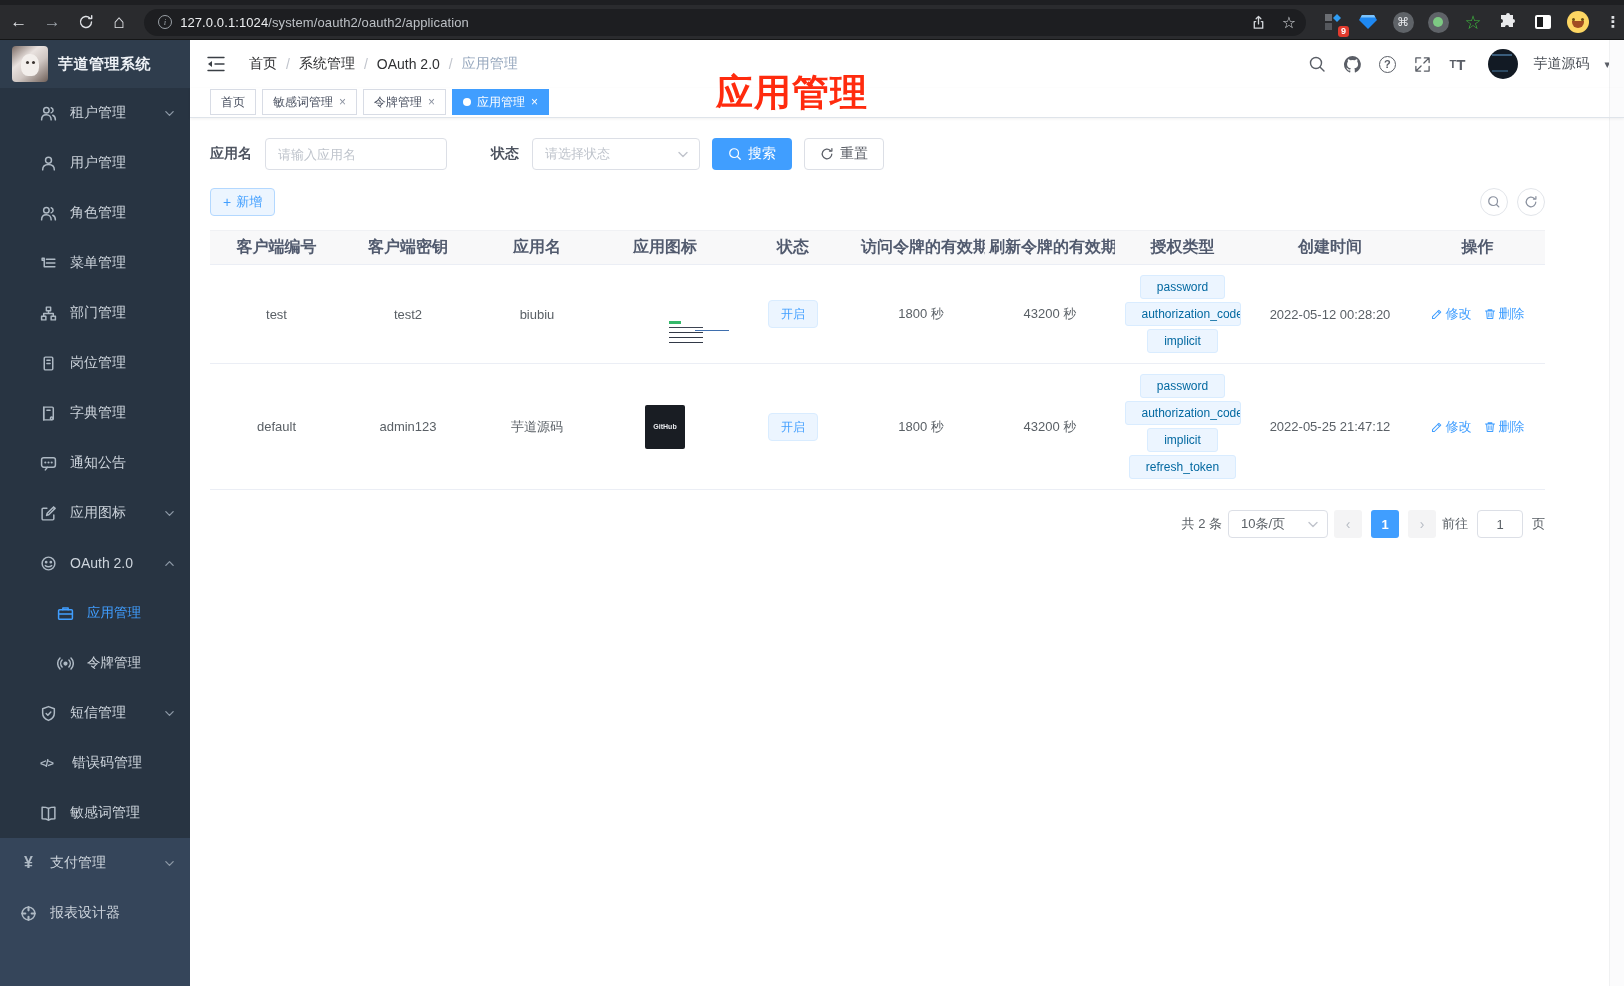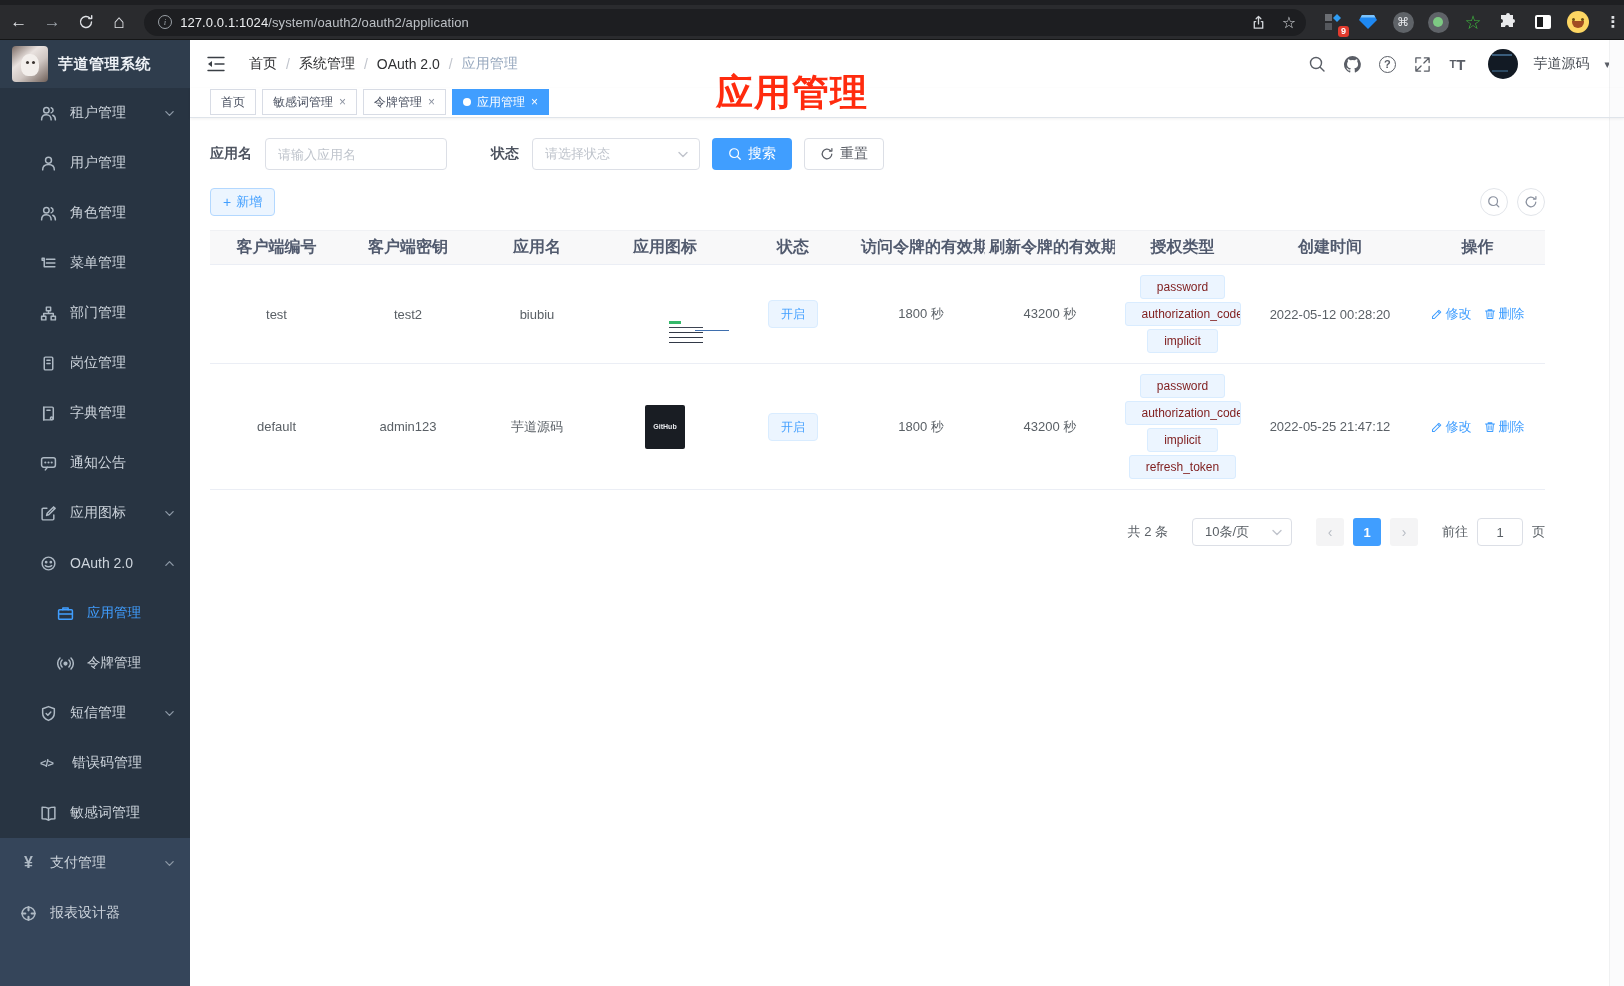--- a/index.html
+++ b/index.html
@@ -112,37 +112,37 @@
   .circ-btn { width:28px; height:28px; border-radius:50%; border:1px solid #e2e5ea; background:#fff;
     color:#8a919f; display:flex; align-items:center; justify-content:center; cursor:pointer; }
 
   table.grid { width:1335px; margin-top:14px; border-collapse:collapse; table-layout:fixed; }
   .grid thead th { background:#f8f8f9; height:34px; font-size:16px; font-weight:700; color:#515a6e;
     border-top:1px solid #f0f1f4; border-bottom:1px solid #ebeef5; text-align:center; padding:0 4px;
     white-space:nowrap; overflow:hidden; }
   .grid td { border-bottom:1px solid #ebeef5; text-align:center; font-size:13px; color:#5a6066;
     padding:10px 4px; overflow:hidden; }
   .tagcol { display:flex; flex-direction:column; align-items:center; gap:3px; }
-  .tag { background:#ecf5ff; border:1px solid #d9ecff; color:#7f1d1d; font-size:12px; height:24px;
+  .tag { background:#ecf5ff; border:1px solid #d9ecff; color:#0369a1; font-size:12px; height:24px;
     line-height:22px; border-radius:3px; padding:0 16px; max-width:116px; white-space:nowrap;
     overflow:hidden; display:inline-block; }
   .tag-status { background:#ecf5ff; border:1px solid #d9ecff; color:#409eff; font-size:12px;
     height:28px; line-height:26px; border-radius:4px; padding:0 12px; display:inline-block; }
   .appicon1 { width:43px; height:42px; margin:0 auto; background:#14171c; border-radius:2px;
     position:relative; overflow:hidden; }
   .appicon1:before { content:""; position:absolute; left:4px; top:7px; width:12px; height:3px; background:#35b96b; }
   .appicon1:after { content:""; position:absolute; left:4px; top:13px; width:34px; height:1px; background:#3d4452;
     box-shadow:0 5px 0 #323947, 0 10px 0 #323947, 0 15px 0 #323947, 26px 3px 0 #3f6fae; }
   .appicon2 { width:40px; height:44px; margin:0 auto; background:#191d23; border-radius:2px;
     display:flex; align-items:center; justify-content:center; color:#e8eaee; font-size:7px; font-weight:700; }
   .oplinks { display:flex; align-items:center; justify-content:center; gap:12px; }
   .oplink { color:#409eff; font-size:13px; display:inline-flex; align-items:center; gap:3px; cursor:pointer; white-space:nowrap; }
 
-  .pager { width:1335px; margin-top:28px; display:flex; align-items:center; justify-content:flex-end;
-    gap:24px; font-size:13px; color:#5a6066; }
+  .pager { width:1335px; margin-top:20px; display:flex; align-items:center; justify-content:flex-end;
+    gap:6px; font-size:13px; color:#5a6066; }
   .psel { width:100px; height:28px; border:1px solid #dcdfe6; border-radius:4px; display:flex;
     align-items:center; padding:0 8px 0 12px; color:#5a6066; cursor:pointer; }
   .psel .sv { margin-left:auto; color:#c0c4cc; }
   .pbtn { width:28px; height:28px; border-radius:3px; background:#f4f4f5; color:#b7bcc4;
     display:flex; align-items:center; justify-content:center; font-size:14px; cursor:pointer; }
   .pnum { width:28px; height:28px; border-radius:3px; background:#409eff; color:#fff; font-weight:600;
     display:flex; align-items:center; justify-content:center; cursor:pointer; }
   .ginp { width:46px; height:28px; border:1px solid #dcdfe6; border-radius:4px; text-align:center;
     font-size:13px; color:#5a6066; outline:none; font-family:inherit; }
   .pgroup { display:flex; align-items:center; gap:9px; }

